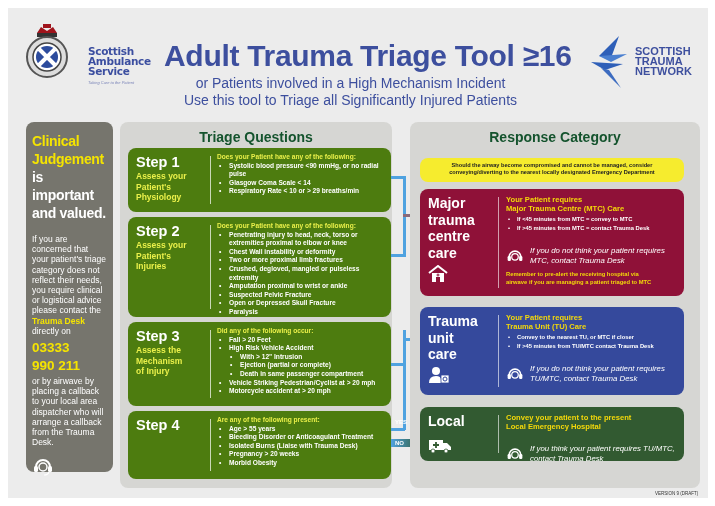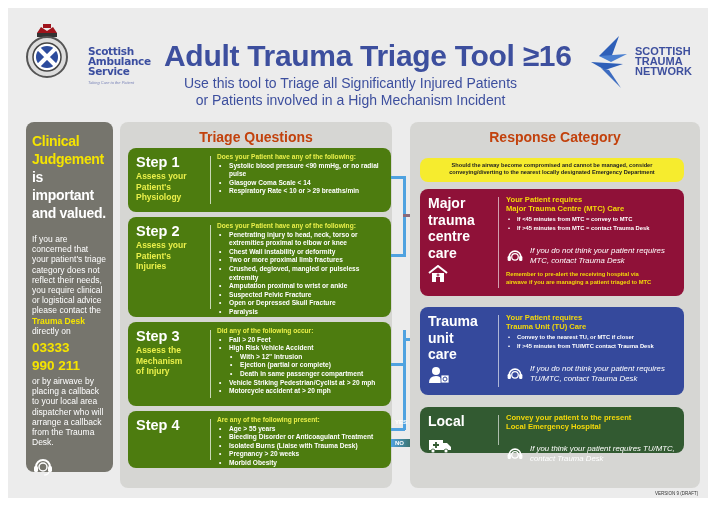--- a/index.html
+++ b/index.html
@@ -22,21 +22,21 @@
   .clinical { position: absolute; left: 18px; top: 114px; width: 87px; height: 350px; background: #76756d; border-radius: 8px; padding: 10px 6px 0 6px; color: #fff; }
   .cj-h { font-size: 14px; font-weight: bold; line-height: 18px; letter-spacing: -0.3px; }
   .cj-y { color: #f5e400; }
   .cj-body { margin-top: 12px; font-size: 8.5px; line-height: 10.2px; }
   .cj-phone { font-size: 13.5px; font-weight: bold; color: #f5e400; line-height: 18px; margin: 3px 0 1px 0; }
   .cj-link { color: #f5e400; font-weight: bold; }
   .cj-icon { margin-top: 8px; width: 22px; height: 22px; }
 
   
   .triage { position: absolute; left: 112px; top: 114px; width: 272px; height: 366px; background: #d6d6d3; border-radius: 8px; }
-  .panel-head { text-align: center; font-size: 14px; font-weight: bold; color: #c2410c; margin-top: 7px; }
+  .panel-head { text-align: center; font-size: 14px; font-weight: bold; color: #14532d; margin-top: 7px; }
   .step { position: absolute; left: 8px; width: 263px; background: #4d7c0f; border-radius: 8px; color: #fff; }
   .step .lhs { position: absolute; left: 8px; top: 6px; width: 70px; }
   .step .stitle { font-size: 14.5px; font-weight: bold; line-height: 16px; }
   .step .ssub { font-size: 8.5px; font-weight: bold; color: #eaf04a; line-height: 10.5px; margin-top: 1px; }
   .step .divider { position: absolute; left: 82px; top: 8px; bottom: 8px; width: 1px; background: rgba(255,255,255,0.7); }
   .step .rhs { position: absolute; left: 89px; top: 5px; right: 4px; font-size: 6.6px; font-weight: bold; line-height: 8.6px; }
   .step .q { color: #eaf04a; }
   .step ul { list-style: none; }
   .step li { position: relative; padding-left: 12px; }
   .step li::before { content: "•"; position: absolute; left: 2px; }
@@ -56,21 +56,21 @@
   .resp .rhs { position: absolute; left: 86px; top: 6px; right: 4px; }
   .resp .rh { color: #f3d80a; font-size: 7.6px; font-weight: bold; line-height: 9px; }
   .resp ul { list-style: none; margin-top: 2px; }
   .resp li { position: relative; padding-left: 11px; font-size: 5.8px; font-weight: bold; line-height: 9px; }
   .resp li::before { content: "•"; position: absolute; left: 2px; }
   .resp .desk { position: relative; margin-top: 13px; padding-left: 24px; font-size: 7.8px; font-style: italic; line-height: 9.5px; }
   .resp .desk svg { position: absolute; left: 0; top: 1px; }
   .resp .remember { color: #f3d80a; font-size: 5.8px; font-weight: bold; line-height: 8px; margin-top: 5px; }
   .mtc { top: 67px; height: 107px; background: #8f1138; }
   .tu { top: 185px; height: 88px; background: #35499c; }
-  .local { top: 285px; height: 46px; background: #325a31; }
+  .local { top: 285px; height: 54px; background: #325a31; }
 
   .version { position: absolute; left: 647px; top: 483px; font-size: 4.5px; color: #333; }
   .yesno { position: absolute; font-size: 6px; font-weight: bold; color: #fff; }
 </style>
 </head>
 <body>
 
 <div class="page">
 
   <svg class="sas-logo" viewBox="0 0 44 56">
@@ -84,22 +84,22 @@
   </svg>
   <div class="sas-text">
     <div>Scottish</div>
     <div>Ambulance</div>
     <div>Service</div>
   </div>
   <div class="sas-tag">Taking Care to the Patient</div>
 
   <div class="title">Adult Trauma Triage Tool ≥16</div>
   <div class="subtitle">
+    <div>or Patients involved in a High Mechanism Incident</div>
     <div>Use this tool to Triage all Significantly Injured Patients</div>
-    <div>or Patients involved in a High Mechanism Incident</div>
   </div>
 
   <svg class="stn-logo" viewBox="0 0 40 52">
     <path d="M28 0 L8 20 L20 22 Z" fill="#2e5fb8"></path>
     <path d="M8 20 L36 18 L20 26 Z" fill="#4a7fd0"></path>
     <path d="M0 26 L32 28 L14 34 Z" fill="#2e5fb8"></path>
     <path d="M10 32 L30 52 L18 34 Z" fill="#3d6cc0"></path>
   </svg>
   <div class="stn-text">
     <div>SCOTTISH</div>
@@ -197,21 +197,21 @@
           <li>High Risk Vehicle Accident</li>
           <li class="sub">With &gt; 12" Intrusion</li>
           <li class="sub">Ejection (partial or complete)</li>
           <li class="sub">Death in same passenger compartment</li>
           <li>Vehicle Striking Pedestrian/Cyclist at &gt; 20 mph</li>
           <li>Motorcycle accident at &gt; 20 mph</li>
         </ul>
       </div>
     </div>
 
-    <div class="step" style="top:289px; height:57px;">
+    <div class="step" style="top:289px; height:68px;">
       <div class="lhs">
         <div class="stitle">Step 4</div>
       </div>
       <div class="divider"></div>
       <div class="rhs">
         <div class="q">Are any of the following present:</div>
         <ul>
           <li>Age &gt; 55 years</li>
           <li>Bleeding Disorder or Anticoagulant Treatment</li>
           <li>Isolated Burns (Liaise with Trauma Desk)</li>

